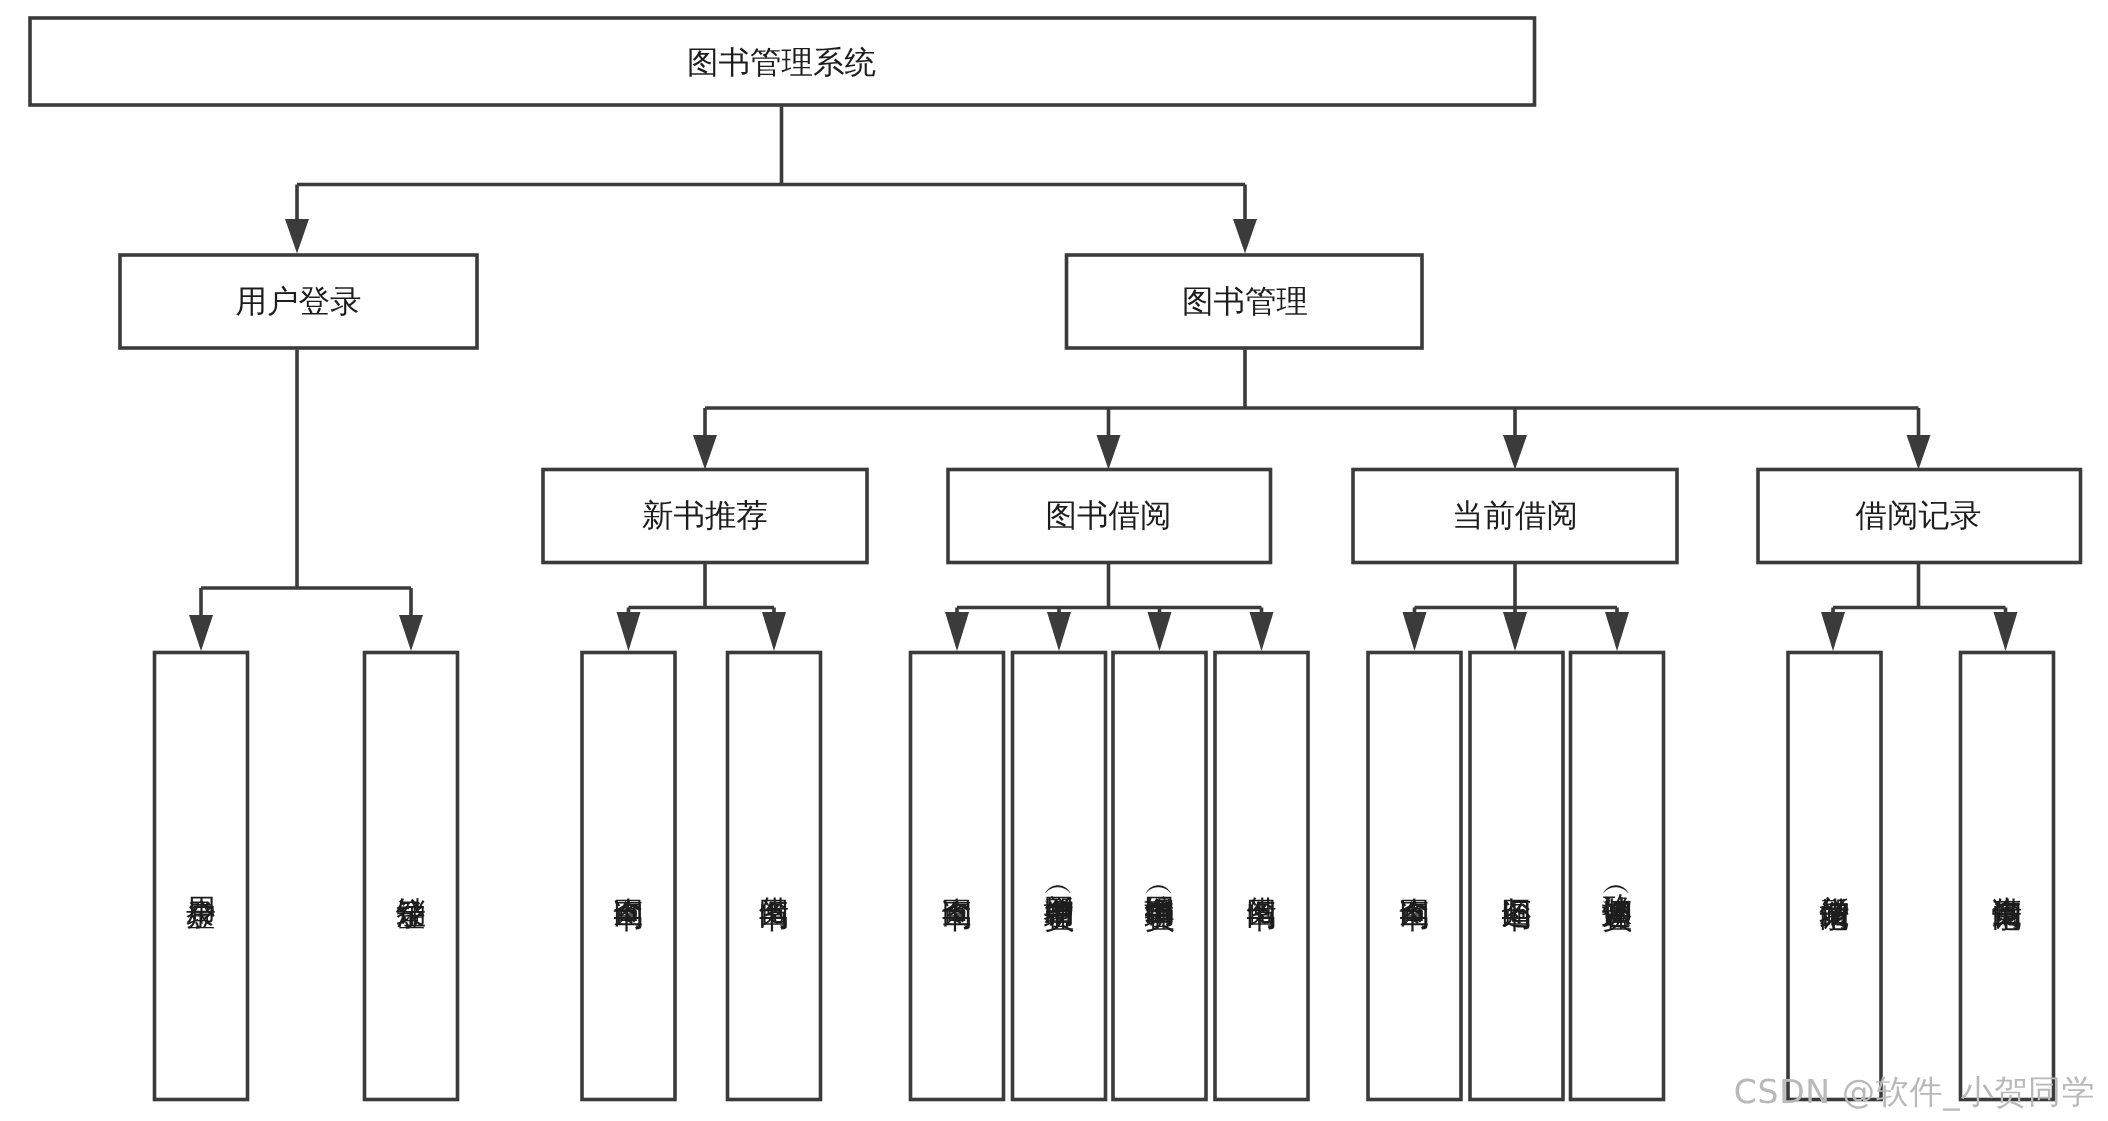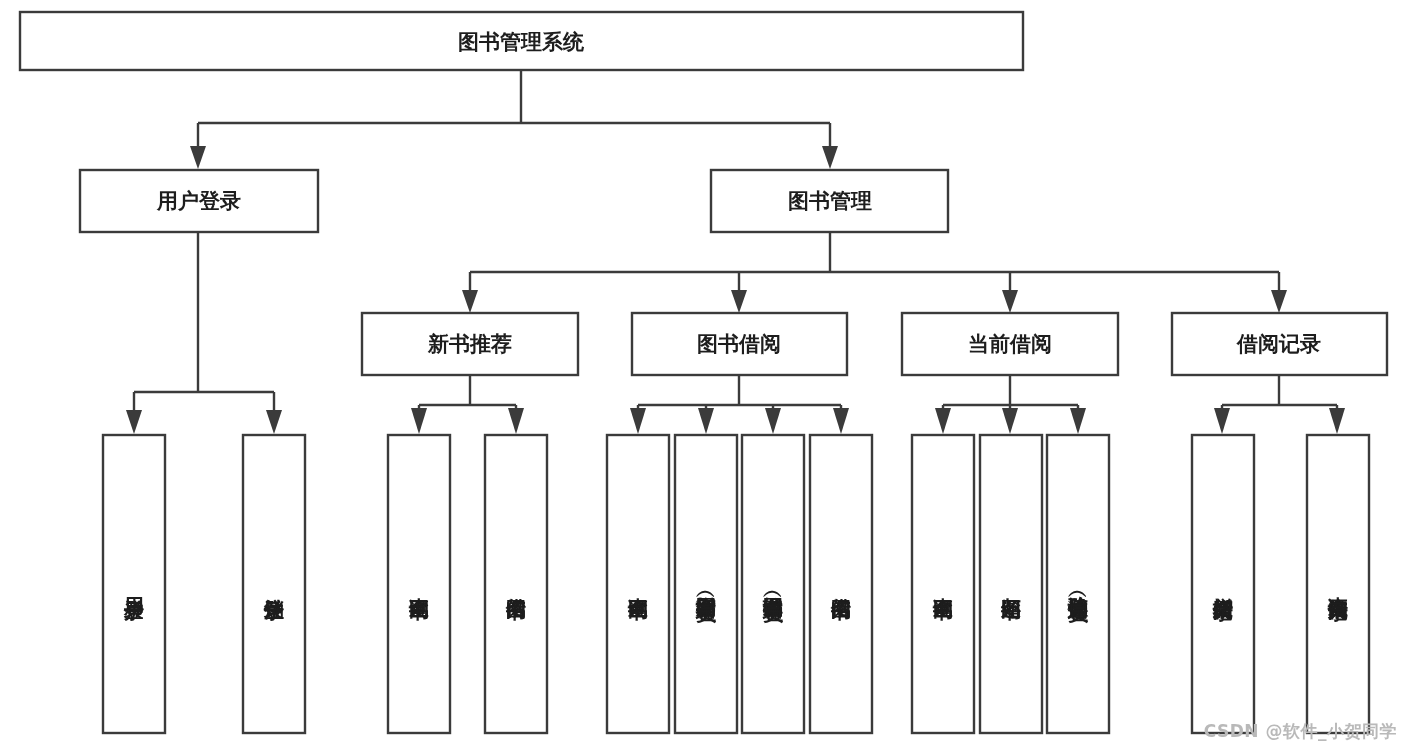--- a/index.html
+++ b/index.html
@@ -12,21 +12,20 @@
     width: 1405px;
     height: 747px;
     font-family: "DejaVu Sans", "Liberation Sans", sans-serif;
     overflow: hidden;
   }
   #diagram-root {
     position: relative;
     width: 1405px;
     height: 747px;
     background: #ffffff;
-    font-weight: bold;
   }
   svg.diagram {
     position: absolute;
     left: 0;
     top: 0;
     width: 1405px;
     height: 747px;
     display: block;
   }
   .node-box {
@@ -64,21 +63,21 @@
     text-orientation: upright;
     letter-spacing: 1px;
     white-space: nowrap;
     pointer-events: none;
   }
   .watermark {
     position: absolute;
     right: 8px;
     bottom: 4px;
     color: #b9b9b9;
-    font-size: 17px;
+    font-size: 22px;
     font-family: "DejaVu Sans", "Liberation Sans", sans-serif;
     letter-spacing: 0.5px;
     white-space: nowrap;
   }
 </style>
 </head>
 <body>
 
 <div id="diagram-root">
 

